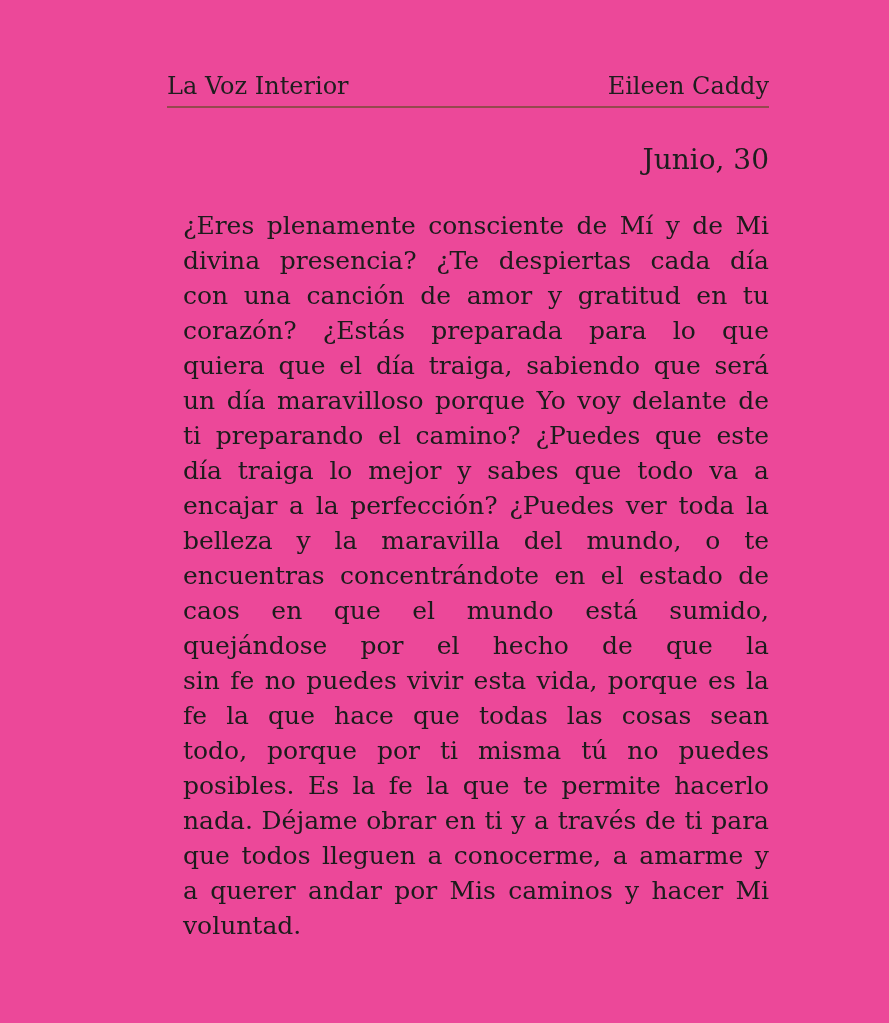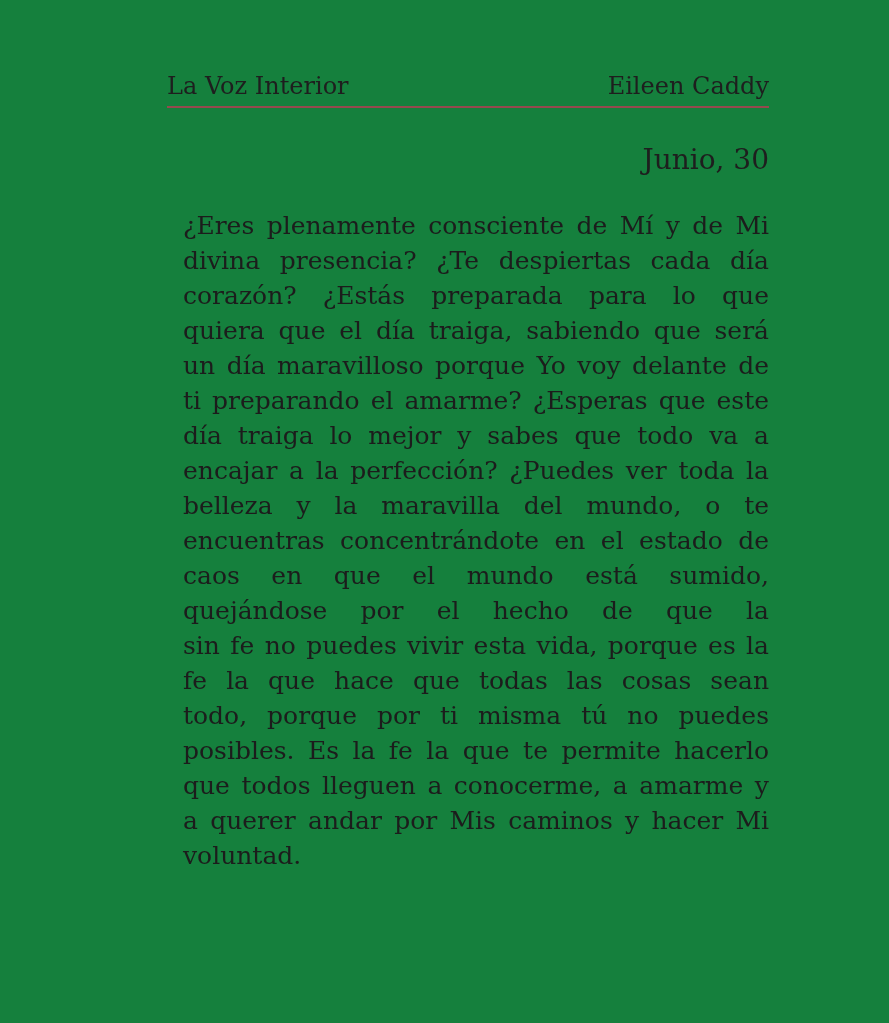--- a/index.html
+++ b/index.html
@@ -9,21 +9,21 @@
   body {
     width: 889px;
     height: 1023px;
     background: #ffffff;
     font-family: "DejaVu Serif", "Liberation Serif", serif;
   }
   .page {
     position: relative;
     width: 889px;
     height: 1023px;
-    background: #15803d;
+    background: #ec4899;
     overflow: hidden;
     text-decoration: underline;
   }
   .content {
     position: absolute;
     left: 167px;
     top: 0;
     width: 602px;
   }
   .page-header {
@@ -75,33 +75,35 @@
       <span>Eileen Caddy</span>
     </header>
 
     <div class="header-rule" style="background: rgb(149, 73, 78);"></div>
 
     <h1 class="date-heading">Junio, 30</h1>
 
     <div class="body-text">
         <div class="line">¿Eres plenamente consciente de Mí y de Mi</div>
         <div class="line">divina presencia? ¿Te despiertas cada día</div>
+        <div class="line">con una canción de amor y gratitud en tu</div>
         <div class="line">corazón? ¿Estás preparada para lo que</div>
         <div class="line">quiera que el día traiga, sabiendo que será</div>
         <div class="line">un día maravilloso porque Yo voy delante de</div>
-        <div class="line">ti preparando el amarme? ¿Esperas que este</div>
+        <div class="line">ti preparando el camino? ¿Puedes que este</div>
         <div class="line">día traiga lo mejor y sabes que todo va a</div>
         <div class="line">encajar a la perfección? ¿Puedes ver toda la</div>
         <div class="line">belleza y la maravilla del mundo, o te</div>
         <div class="line">encuentras concentrándote en el estado de</div>
         <div class="line">caos en que el mundo está sumido,</div>
         <div class="line">quejándose por el hecho de que la</div>
         <div class="line">sin fe no puedes vivir esta vida, porque es la</div>
         <div class="line">fe la que hace que todas las cosas sean</div>
         <div class="line">todo, porque por ti misma tú no puedes</div>
         <div class="line">posibles. Es la fe la que te permite hacerlo</div>
+        <div class="line">nada. Déjame obrar en ti y a través de ti para</div>
         <div class="line">que todos lleguen a conocerme, a amarme y</div>
         <div class="line">a querer andar por Mis caminos y hacer Mi</div>
         <div class="line last">voluntad.</div>
       </div>
 
   </div>
 </div>
 
 </body></html>

